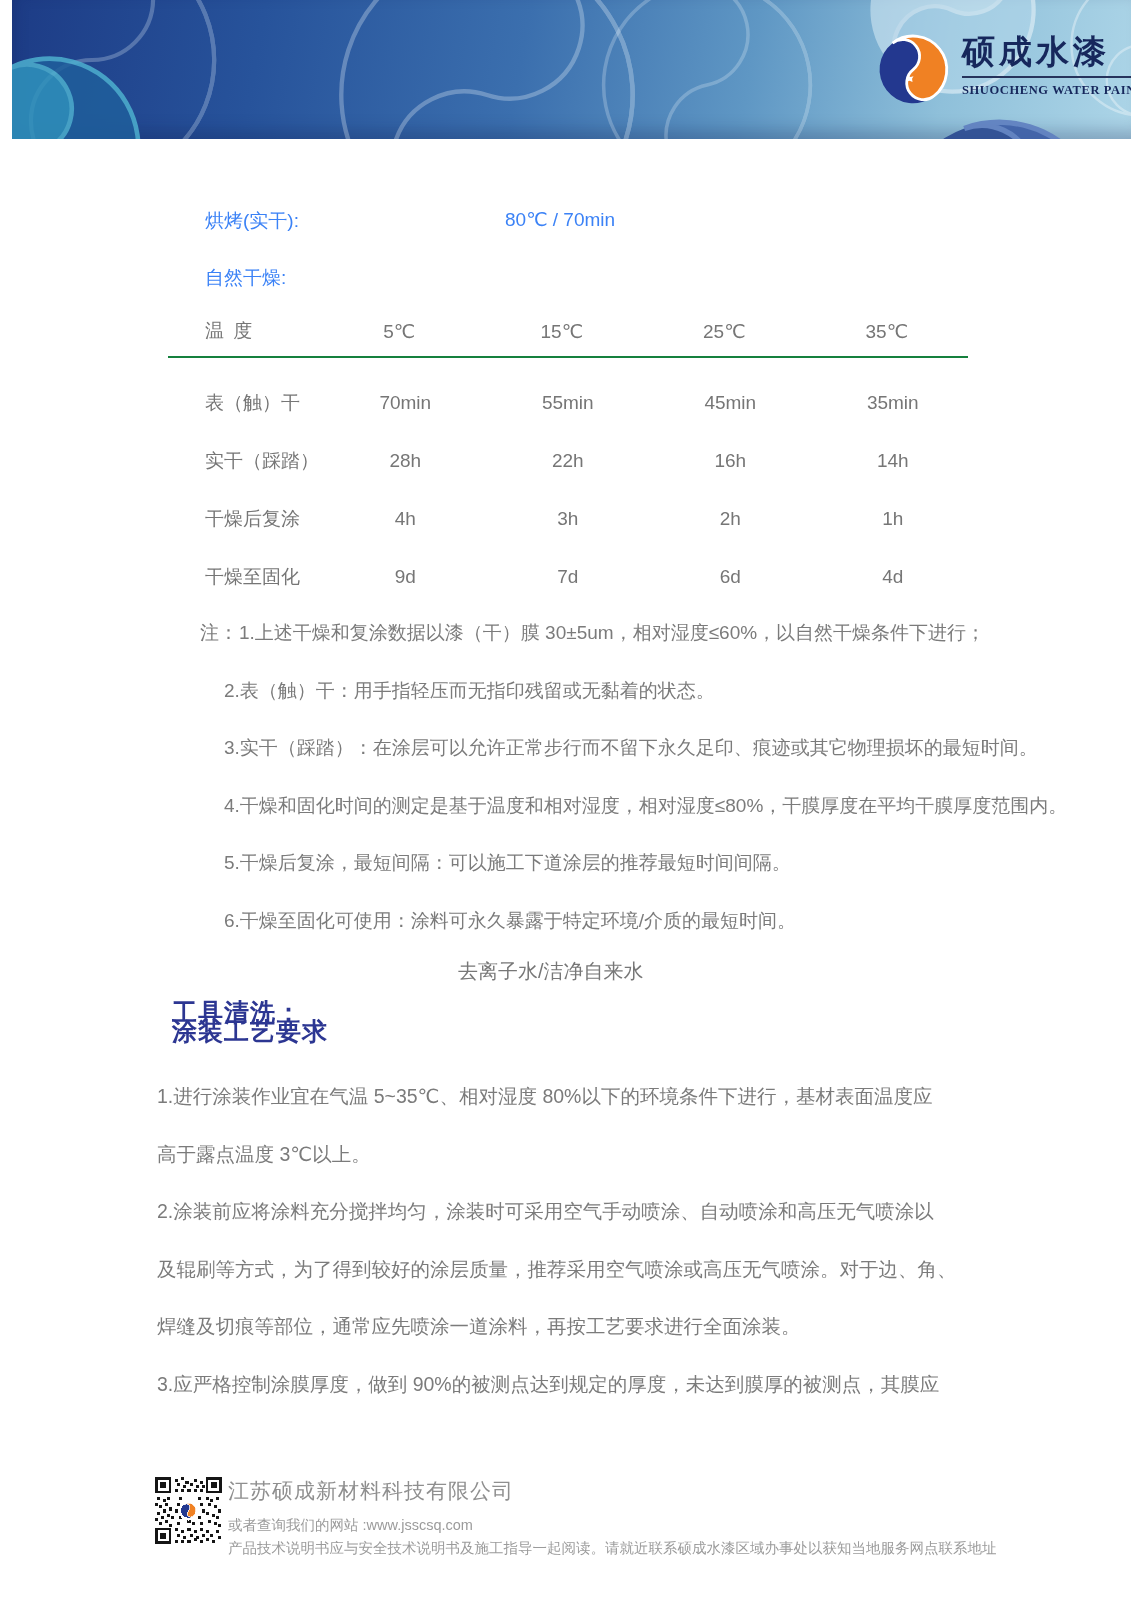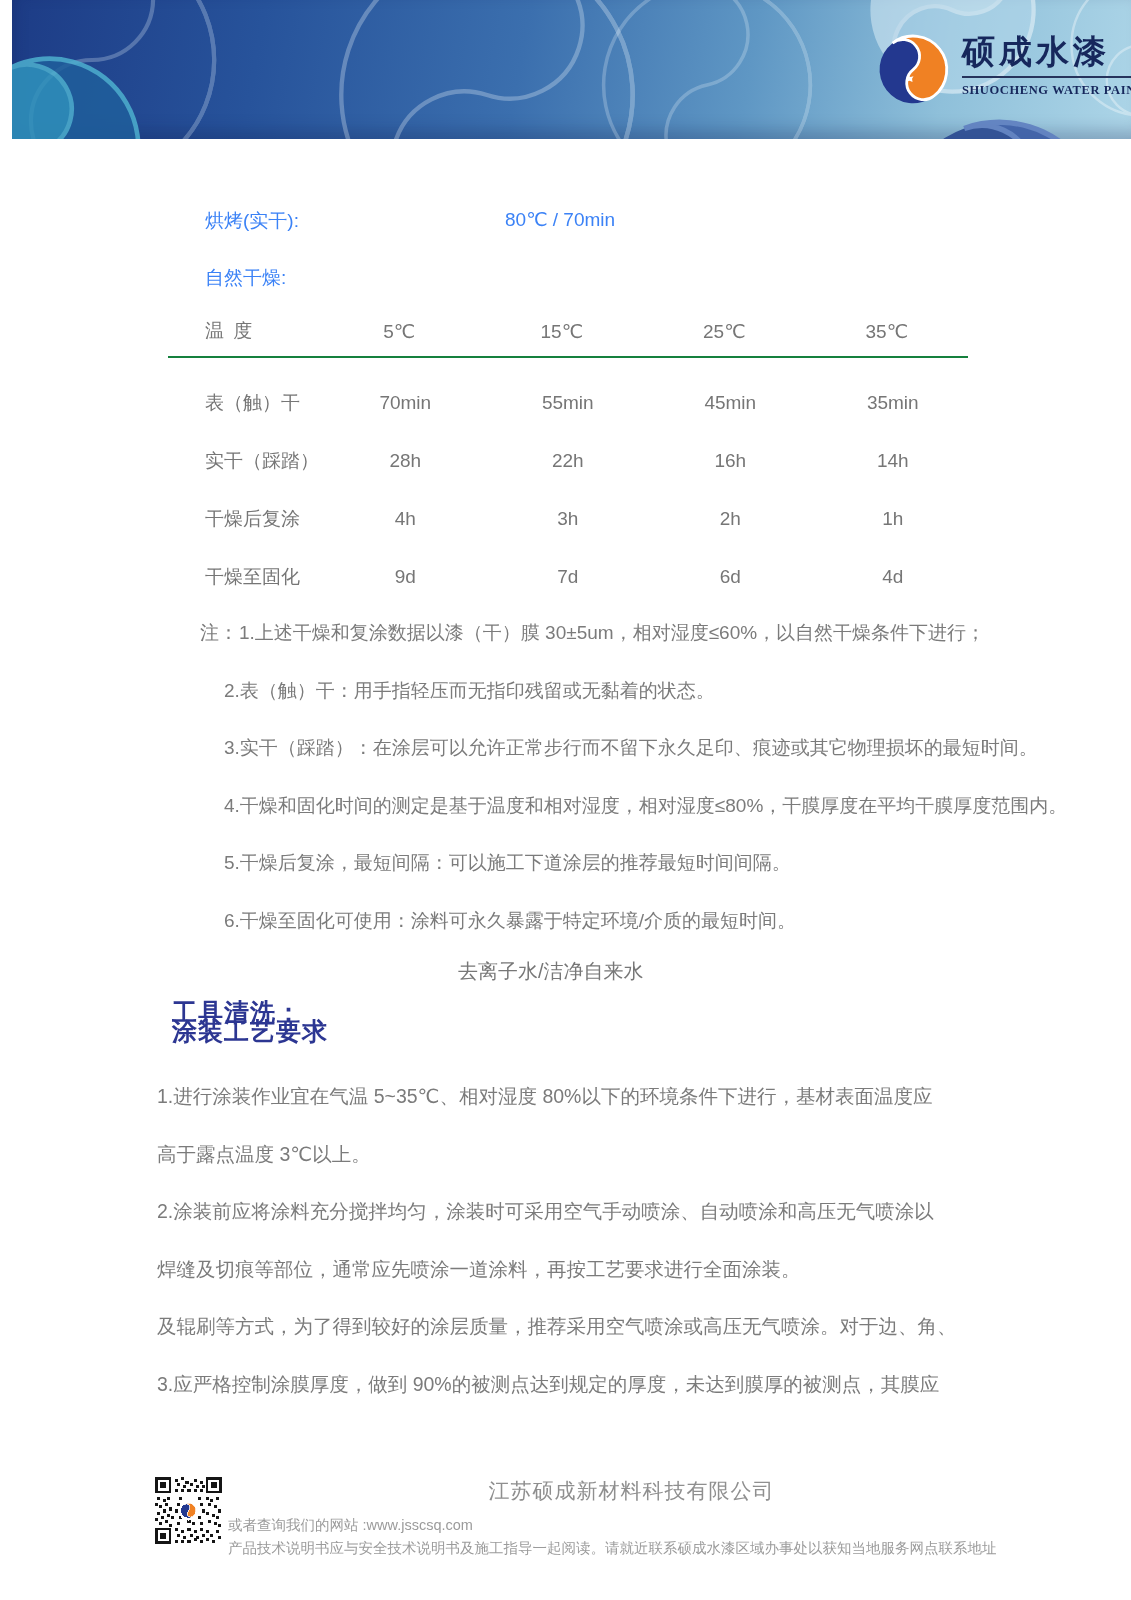--- a/index.html
+++ b/index.html
@@ -64,21 +64,21 @@
 
   
   .process{position:absolute;left:157px;top:1068px;width:880px;font-size:19.5px;color:#7b7b7b;}
   .proc-line{line-height:57.5px;white-space:nowrap;}
 
   
   .footer{position:absolute;left:155px;top:1477px;width:880px;}
   .qr{position:absolute;left:0;top:0;width:67px;height:67px;}
   .qr svg{width:67px;height:67px;display:block;}
   .footer-text{margin-left:73px;}
-  .footer-company{font-size:21px;color:#8f8f8f;letter-spacing:1px;white-space:nowrap;text-align:center;}
+  .footer-company{font-size:21px;color:#8f8f8f;letter-spacing:1px;white-space:nowrap;}
   .footer-small{margin-top:9px;font-size:14.5px;line-height:23px;color:#9b9b9b;}
   .footer-small div{white-space:nowrap;}
 </style>
 </head>
 <body>
 
 <div class="page">
 
   <div class="header">
 
@@ -202,22 +202,22 @@
   </div>
 
   <div class="h-navy h-tools">工具清洗：</div>
   <div class="tools-value">去离子水/洁净自来水</div>
 
   <div class="h-navy h-process">涂装工艺要求</div>
   <div class="process">
     <div class="proc-line">1.进行涂装作业宜在气温 5~35℃、相对湿度 80%以下的环境条件下进行，基材表面温度应</div>
     <div class="proc-line">高于露点温度 3℃以上。</div>
     <div class="proc-line">2.涂装前应将涂料充分搅拌均匀，涂装时可采用空气手动喷涂、自动喷涂和高压无气喷涂以</div>
+    <div class="proc-line">及辊刷等方式，为了得到较好的涂层质量，推荐采用空气喷涂或高压无气喷涂。对于边、角、</div>
     <div class="proc-line">焊缝及切痕等部位，通常应先喷涂一道涂料，再按工艺要求进行全面涂装。</div>
-    <div class="proc-line">及辊刷等方式，为了得到较好的涂层质量，推荐采用空气喷涂或高压无气喷涂。对于边、角、</div>
     <div class="proc-line">3.应严格控制涂膜厚度，做到 90%的被测点达到规定的厚度，未达到膜厚的被测点，其膜应</div>
   </div>
 
   <div class="footer">
     <div class="qr">
       <svg viewBox="0 0 33 33" shape-rendering="crispEdges">
         <rect width="33" height="33" fill="#ffffff"></rect>
 
         <rect x="0" y="0" width="8" height="8" fill="#151515"></rect>
           <rect x="1.3" y="1.3" width="5.4" height="5.4" fill="#ffffff"></rect>

